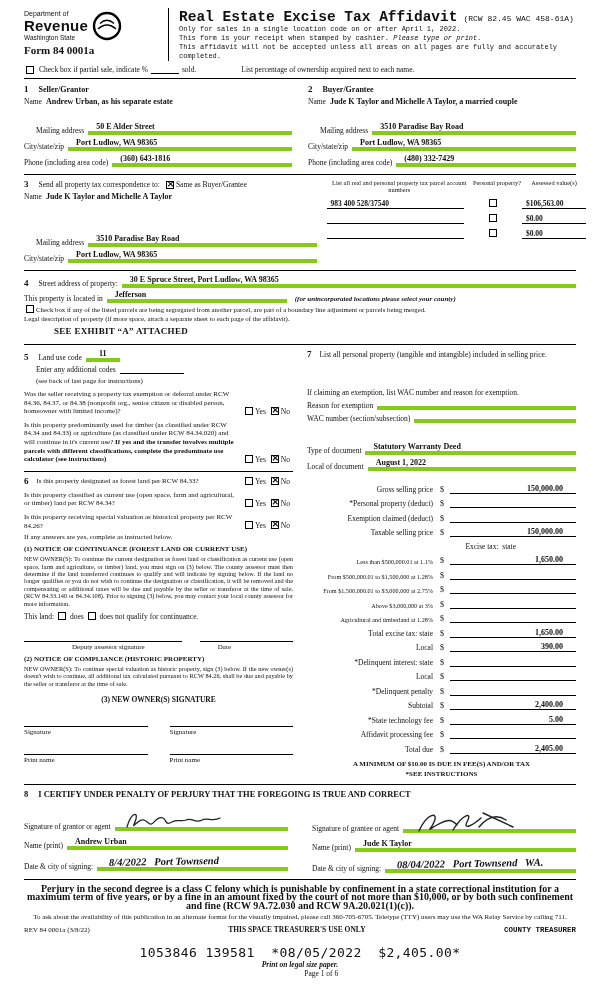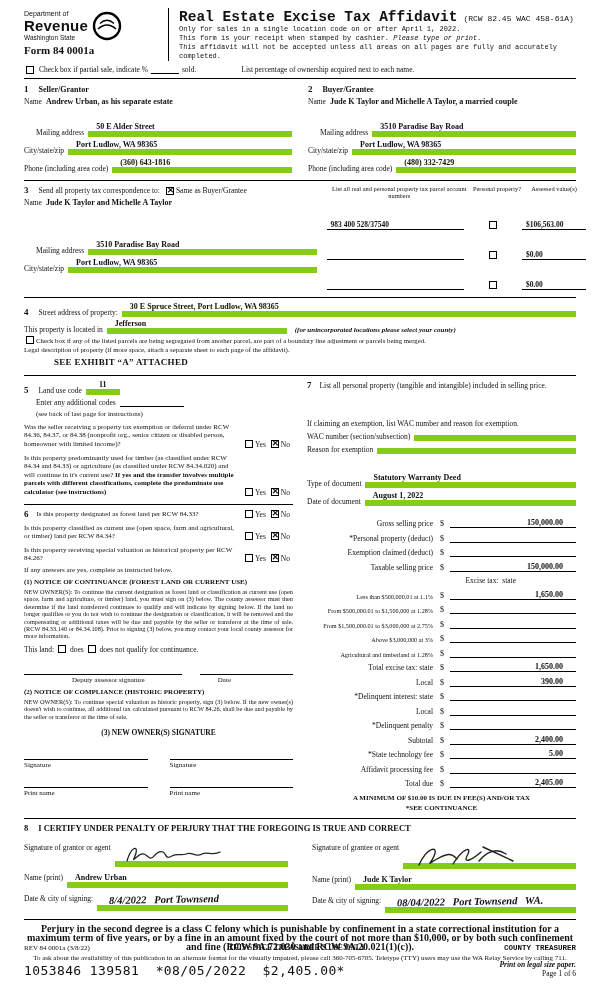--- a/index.html
+++ b/index.html
@@ -29,40 +29,40 @@
     padding:4px 0 4px 0; border-bottom:1px solid #000; }
   .blankline { display:inline-block; width:28px; border-bottom:1px solid #000; height:8px; }
   .ownership { margin-left:42px; }
   
   .sec-head { display:flex; gap:10px; align-items:baseline; margin-bottom:2px; }
   .sec-no { font-size:9px; font-weight:bold; }
   .sec-title { font-size:8px; font-weight:bold; }
   .frow { display:flex; align-items:flex-end; font-size:7.5px; margin-top:3px; }
   .lbl { white-space:nowrap; margin-right:4px; }
   .val { font-weight:bold; font-size:8px; }
-  .fill { flex:1; border-bottom:6px solid #84cc16; font-weight:bold; font-size:8px;
+  .fill { flex:1; border-bottom:4px solid #84cc16; font-weight:bold; font-size:8px;
           padding-left:8px; min-height:10px; }
   .namegap { height:13px; }
   .indent { margin-left:12px; }
   
   .sec12 { display:grid; grid-template-columns:1fr 1fr; column-gap:16px;
            padding:5px 0 7px 0; border-bottom:1px solid #000; }
   
   .sec3 { display:grid; grid-template-columns:53% 47%; column-gap:10px;
           padding:4px 0 7px 0; border-bottom:1px solid #000; }
   .cb { display:inline-block; width:8px; height:8px; border:1px solid #000;
         vertical-align:-1px; position:relative; margin:0 2px; background:#fff; }
   .cb.checked::before { content:"✕"; position:absolute; top:-2px; left:0px;
         font-size:8.5px; font-weight:bold; line-height:9px; }
   .parcels { font-size:7.5px; }
   .p-head { display:flex; font-size:6.4px; line-height:7.4px; text-align:center; }
   .p-c1 { flex:1; }
   .p-c2 { width:50px; text-align:center; }
   .p-c3 { width:64px; text-align:center; }
-  .p-row { display:flex; align-items:flex-end; margin-top:20px; }
+  .p-row { display:flex; align-items:center; margin-top:5px; }
   .p-row .p-c1, .p-row .p-c3 { border-bottom:1px solid #000; min-height:10px;
         text-align:left; font-weight:bold; font-size:7.5px; padding-left:4px; }
   .p-row .p-c1 { margin-right:4px; }
   .p-row .p-c3 { margin-left:4px; }
   
   .sec4 { padding:4px 0 6px 0; border-bottom:1px solid #000; }
   .sec4 .frow { margin-top:2px; }
   .county-fill { width:180px; flex:none; }
   .located-note { font-weight:bold; font-style:italic; font-size:7px; margin-left:8px; }
   .small-note { font-size:6.8px; }
@@ -98,37 +98,37 @@
   .mdollar { width:10px; font-size:8px; }
   .mline { width:126px; border-bottom:1px solid #000; text-align:right; min-height:10px; }
   .mval { font-weight:bold; font-size:8px; padding-right:13px; }
   .excise-label { padding-right:60px; font-size:7.5px; }
   .minnote { text-align:center; font-weight:bold; font-size:7px; margin-top:6px; }
   .seeinstr { text-align:center; font-weight:bold; font-size:7px; margin-top:2px; }
   
   .sec8 { padding:4px 0 6px 0; border-bottom:1px solid #000; }
   .sec8-head { display:flex; gap:10px; font-size:8.5px; font-weight:bold; }
   .sig-grid { display:grid; grid-template-columns:1fr 1fr; column-gap:24px; margin-top:4px; }
-  .sigrow { display:flex; font-size:7.5px; margin-top:6px; }
+  .sigrow { display:flex; align-items:flex-end; font-size:7.5px; margin-top:6px; }
   .sigrow .lbl { margin-right:4px; }
   .sigrow .fill { min-height:12px; }
   .sigimg { display:block; margin-bottom:-6px; }
   .handwriting { font-style:italic; font-weight:bold; font-size:10.5px; white-space:pre;
                  transform:rotate(-1deg); display:inline-block; padding-left:4px; }
   
   .perjury { padding:5px 2px 0 2px; }
   .pj1 { font-size:10px; line-height:8.6px; text-align:center; font-weight:bold; }
   .pj2 { font-size:7px; line-height:8.6px; text-align:center; margin-top:3px; }
   
   .footer { position:absolute; left:24px; right:24px; bottom:10px; }
   .f1 { display:flex; justify-content:space-between; align-items:baseline; }
   .rev { font-size:7px; }
   .tspace { font-size:7.5px; font-weight:bold; }
   .ctreas { font-size:7.5px; font-weight:bold;font-family:Liberation Mono, monospace; }
-  .f2 { display:flex; justify-content:space-between; align-items:flex-end; margin-top:5px; }
+  .f2 { display:flex; justify-content:space-between; align-items:center; margin-top:5px;flex-direction:column; }
   .stamp { font-family:"DejaVu Sans Mono",monospace; font-size:13px; white-space:pre;
            letter-spacing:0.4px; margin-top:6px; }
   .f2-right { text-align:right; }
   .print-note { font-size:7.5px; font-weight:bold; font-style:italic; }
   .page-note { font-size:7.5px; margin-top:3px; }
 </style>
 </head>
 <body>
 
 <div class="page">
@@ -375,34 +375,34 @@
     </div>
 
     <div class="sec7">
       <div class="q" style="margin-top:0;">
         <span class="sec-no" style="margin-right:8px;">7</span>
         <span class="qtext">List all personal property (tangible and intangible) included in selling price.</span>
       </div>
       <div class="sp26"></div>
       <div class="frow" style="font-size:7.5px;">If claiming an exemption, list WAC number and reason for exemption.</div>
       <div class="frow">
+        <span class="lbl">Reason for exemption</span>
+        <span class="fill"></span>
+      </div>
+      <div class="frow">
         <span class="lbl">WAC number (section/subsection)</span>
         <span class="fill"></span>
       </div>
-      <div class="frow">
-        <span class="lbl">Reason for exemption</span>
-        <span class="fill"></span>
-      </div>
       <div class="sp16"></div>
       <div class="frow">
         <span class="lbl">Type of document</span>
         <span class="fill">Statutory Warranty Deed</span>
       </div>
       <div class="frow">
-        <span class="lbl">Date of document</span>
+        <span class="lbl">Local of document</span>
         <span class="fill">August 1, 2022</span>
       </div>
       <div class="sp8"></div>
 
       <div class="mrow">
         <span class="mlabel">Gross selling price</span>
           <span class="mdollar">$</span>
         <span class="mline"><span class="mval">150,000.00</span></span>
       </div>
       <div class="mrow">
@@ -488,21 +488,21 @@
           <span class="mdollar">$</span>
         <span class="mline"><span class="mval"></span></span>
       </div>
       <div class="mrow">
         <span class="mlabel">Total due</span>
           <span class="mdollar">$</span>
         <span class="mline"><span class="mval">2,405.00</span></span>
       </div>
 
       <div class="minnote">A MINIMUM OF $10.00 IS DUE IN FEE(S) AND/OR TAX</div>
-      <div class="seeinstr">*SEE CONTINUANCE</div>
+      <div class="seeinstr">*SEE INSTRUCTIONS</div>
     </div>
   </div>
 
   <div class="sec8">
     <div class="sec8-head">
       <span>8</span>
       <span>I CERTIFY UNDER PENALTY OF PERJURY THAT THE FOREGOING IS TRUE AND CORRECT</span>
     </div>
     <div class="sig-grid">
       <div>

